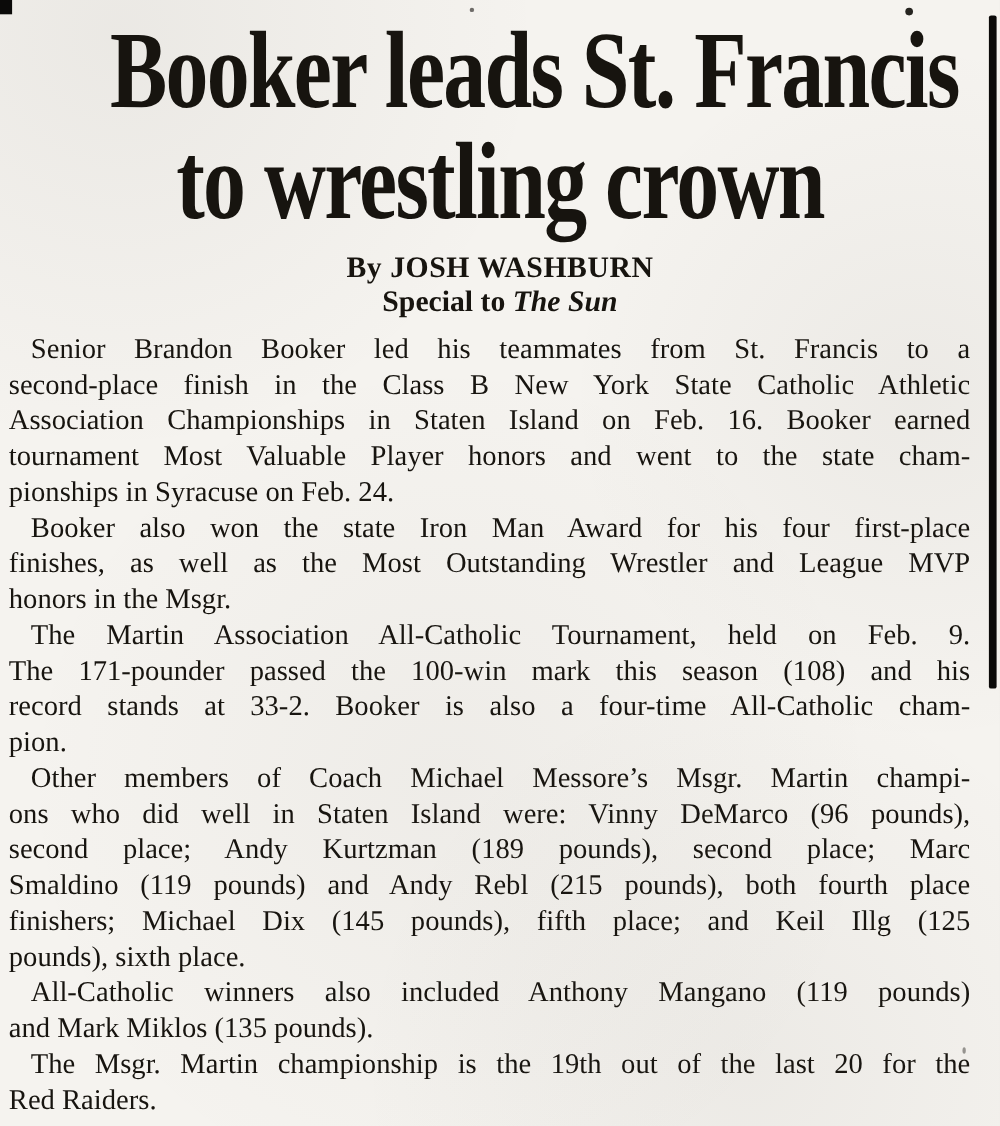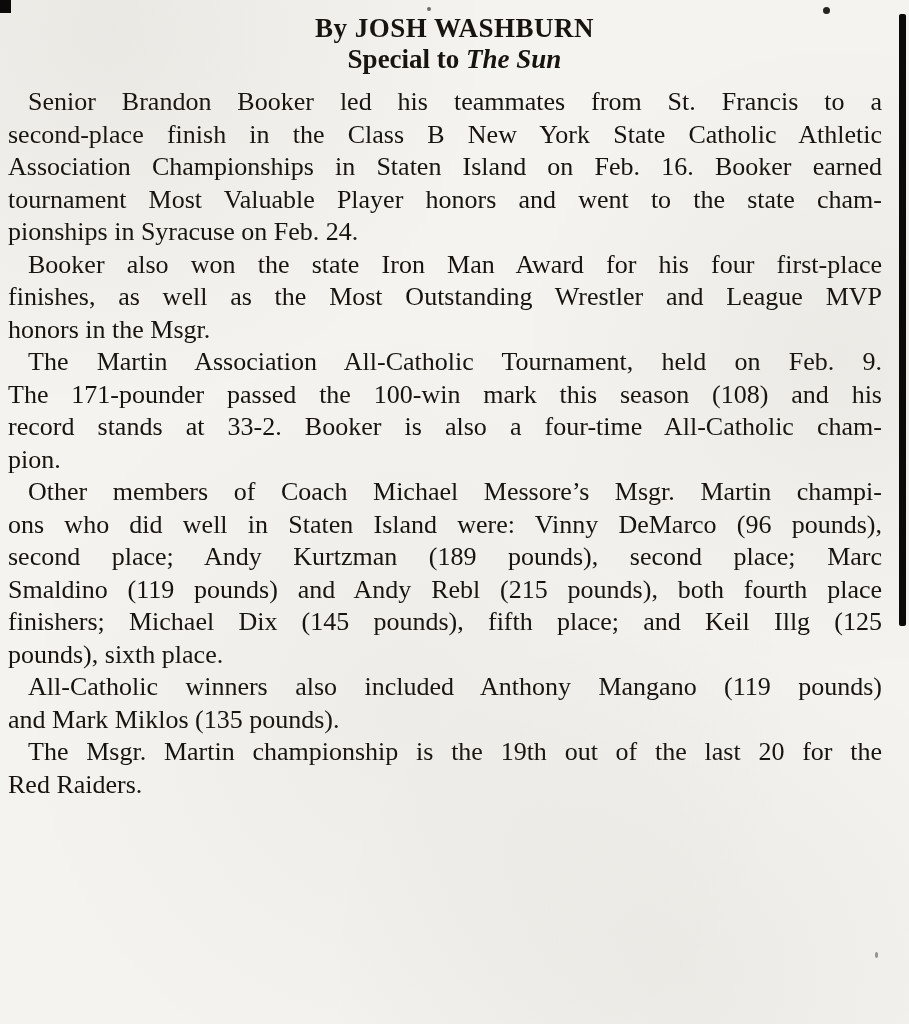--- a/index.html
+++ b/index.html
@@ -67,20 +67,24 @@
 <body>
 
 <div class="page">
 
   <div class="corner-mark"></div>
   <div class="column-rule"></div>
   <div class="speck speck-1"></div>
   <div class="speck speck-2"></div>
   <div class="speck speck-3"></div>
 
+  <div class="headline">
+    <div class="hl-line">Booker leads St. Francis</div>
+    <div class="hl-line">to wrestling crown</div>
+  </div>
 
   <div class="byline">By JOSH WASHBURN</div>
 
   <div class="tagline"><span>Special to </span><span class="pub">The Sun</span></div>
 
   <div class="body">
 
     <div>
       <div class="bline jfy ind">Senior Brandon Booker led his teammates from St. Francis to a</div>
       <div class="bline jfy">second-place finish in the Class B New York State Catholic Athletic</div>

